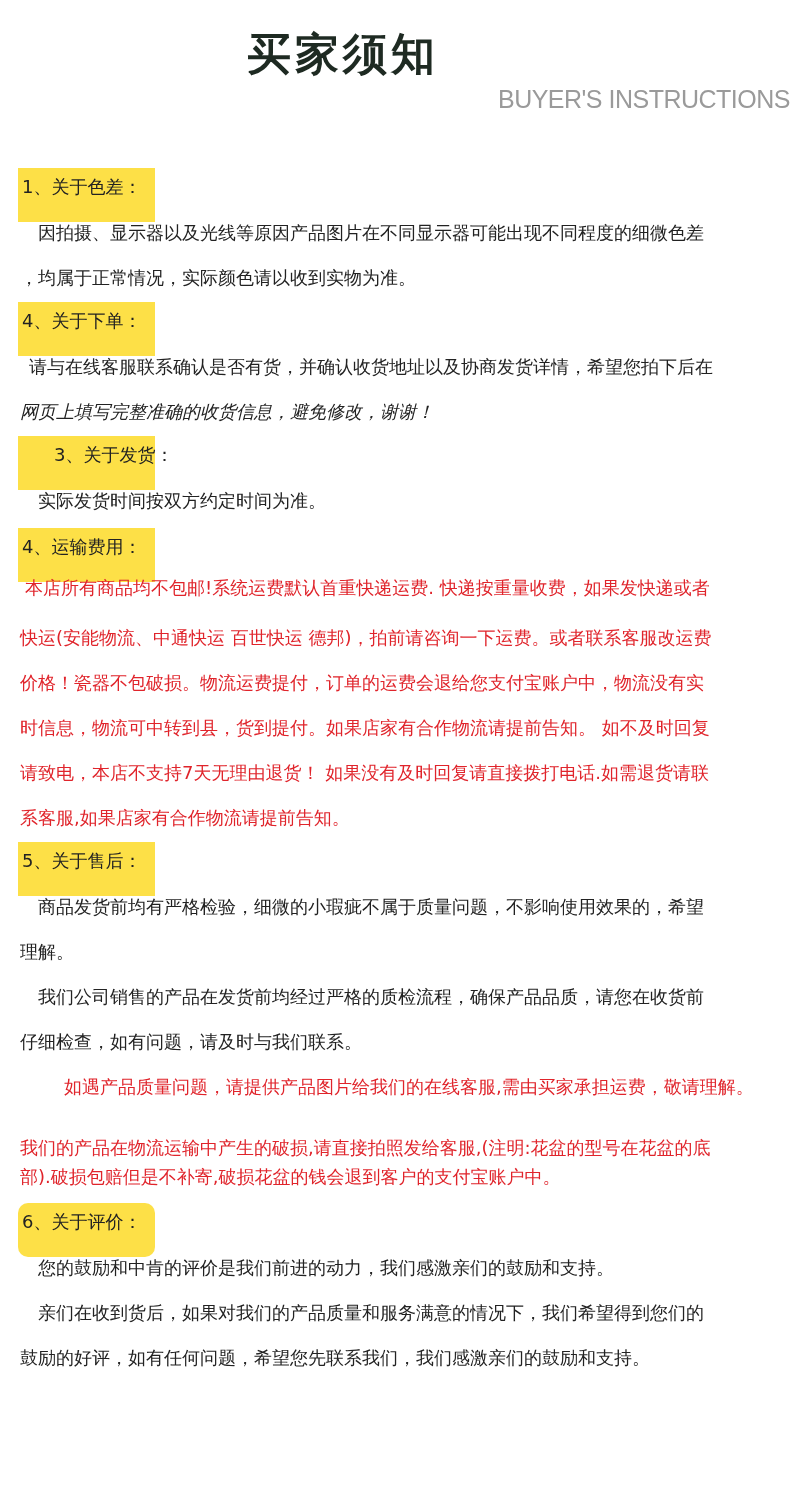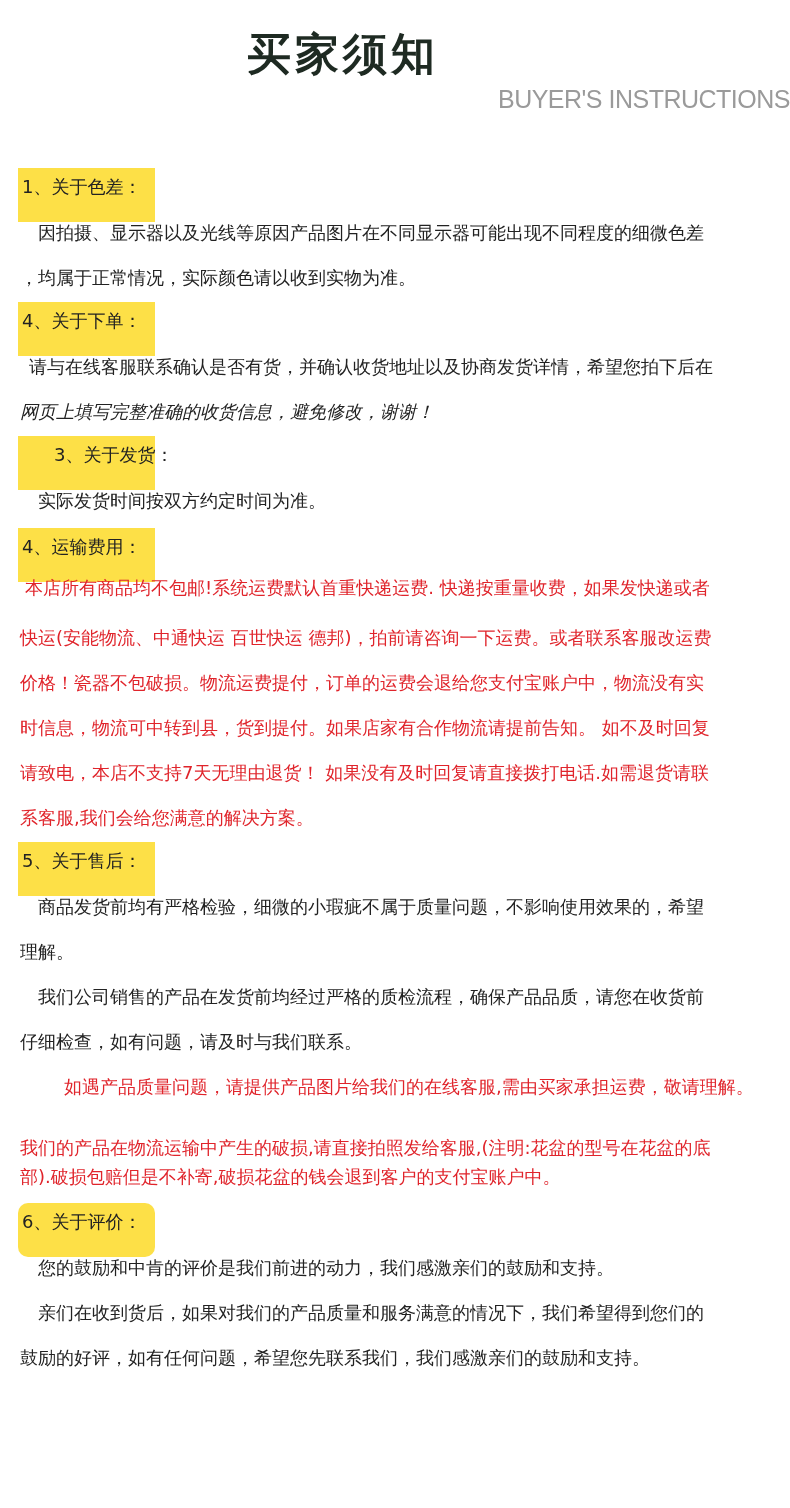--- a/index.html
+++ b/index.html
@@ -55,21 +55,21 @@
 
 <div class="section-head" style="top:436px;padding-left:36px;">3、关于发货：</div>
 <div class="line black indent" style="top:489px;">实际发货时间按双方约定时间为准。</div>
 
 <div class="section-head" style="top:528px;">4、运输费用：</div>
 <div class="line red" style="top:576px; padding-left:5px;">本店所有商品均不包邮!系统运费默认首重快递运费. 快递按重量收费，如果发快递或者</div>
 <div class="line red" style="top:626px;">快运(安能物流、中通快运  百世快运  德邦)，拍前请咨询一下运费。或者联系客服改运费</div>
 <div class="line red" style="top:671px;">价格！瓷器不包破损。物流运费提付，订单的运费会退给您支付宝账户中，物流没有实</div>
 <div class="line red" style="top:716px;">时信息，物流可中转到县，货到提付。如果店家有合作物流请提前告知。 如不及时回复</div>
 <div class="line red" style="top:761px;">请致电，本店不支持7天无理由退货！ 如果没有及时回复请直接拨打电话.如需退货请联</div>
-<div class="line red" style="top:806px;">系客服,我们会给您满意的解决方案。</div>
+<div class="line red" style="top:806px;">系客服,如果店家有合作物流请提前告知。</div>
 
 <div class="section-head" style="top:842px;">5、关于售后：</div>
 <div class="line black indent" style="top:895px;">商品发货前均有严格检验，细微的小瑕疵不属于质量问题，不影响使用效果的，希望</div>
 <div class="line black" style="top:940px;">理解。</div>
 <div class="line black indent" style="top:985px;">我们公司销售的产品在发货前均经过严格的质检流程，确保产品品质，请您在收货前</div>
 <div class="line black" style="top:1030px;">仔细检查，如有问题，请及时与我们联系。</div>
 <div class="line red" style="top:1075px;margin-left:44px;">如遇产品质量问题，请提供产品图片给我们的在线客服,需由买家承担运费，敬请理解。</div>
 <div class="line red" style="top:1120px;margin-top:16px;">我们的产品在物流运输中产生的破损,请直接拍照发给客服,(注明:花盆的型号在花盆的底</div>
 <div class="line red" style="top:1165px;">部).破损包赔但是不补寄,破损花盆的钱会退到客户的支付宝账户中。</div>
 

